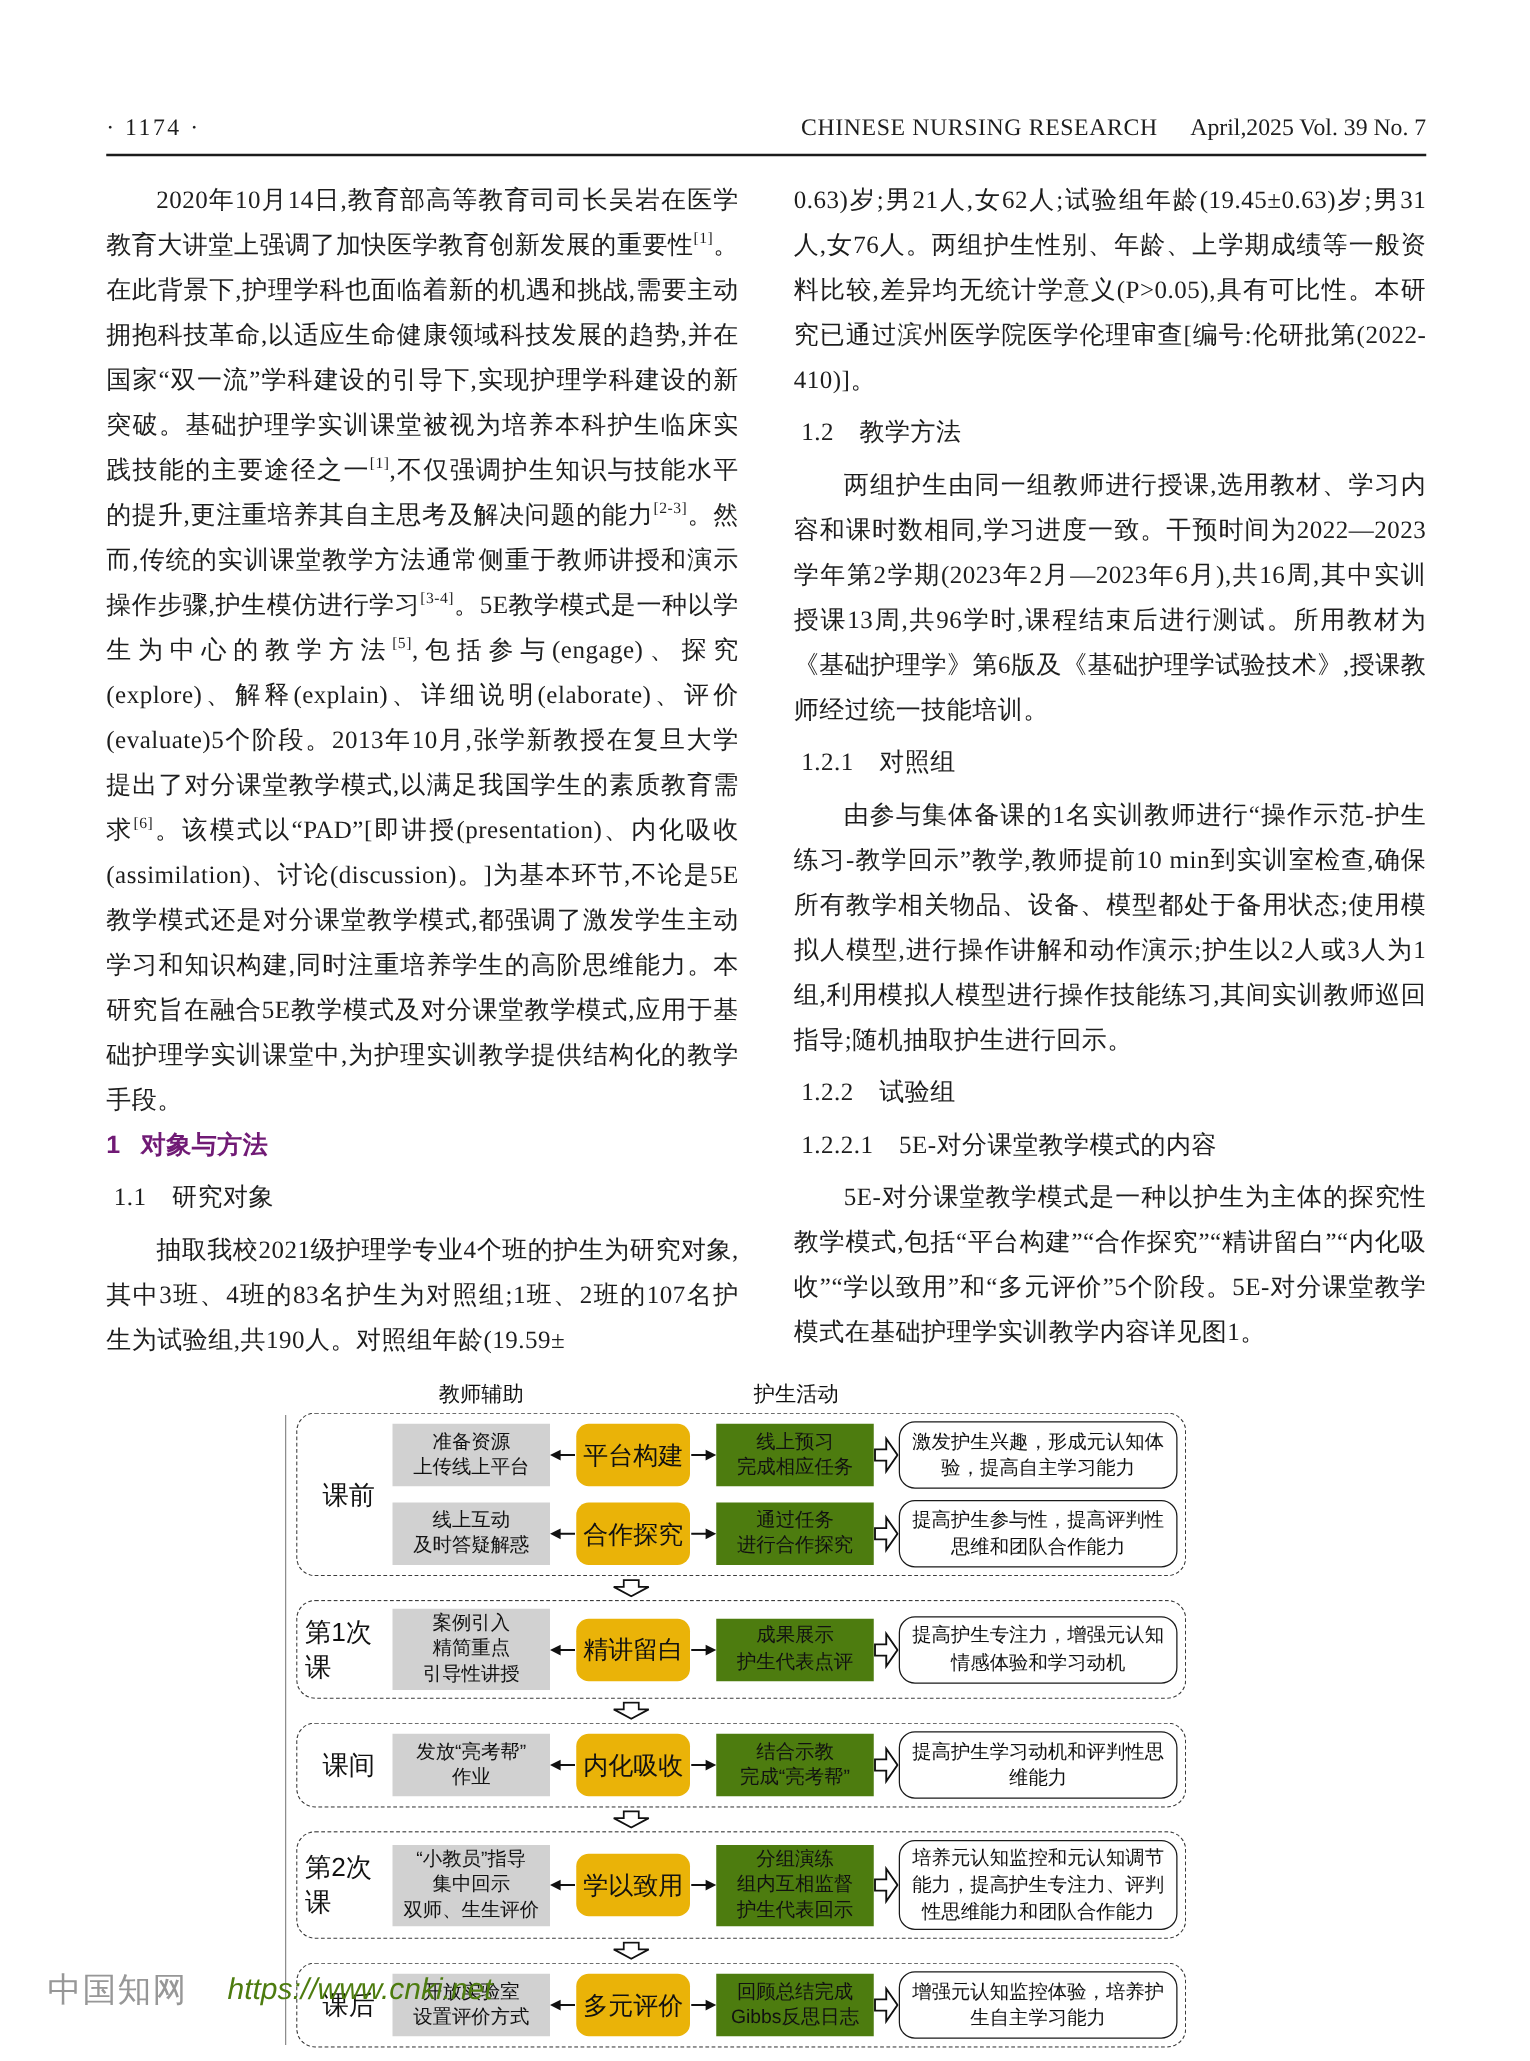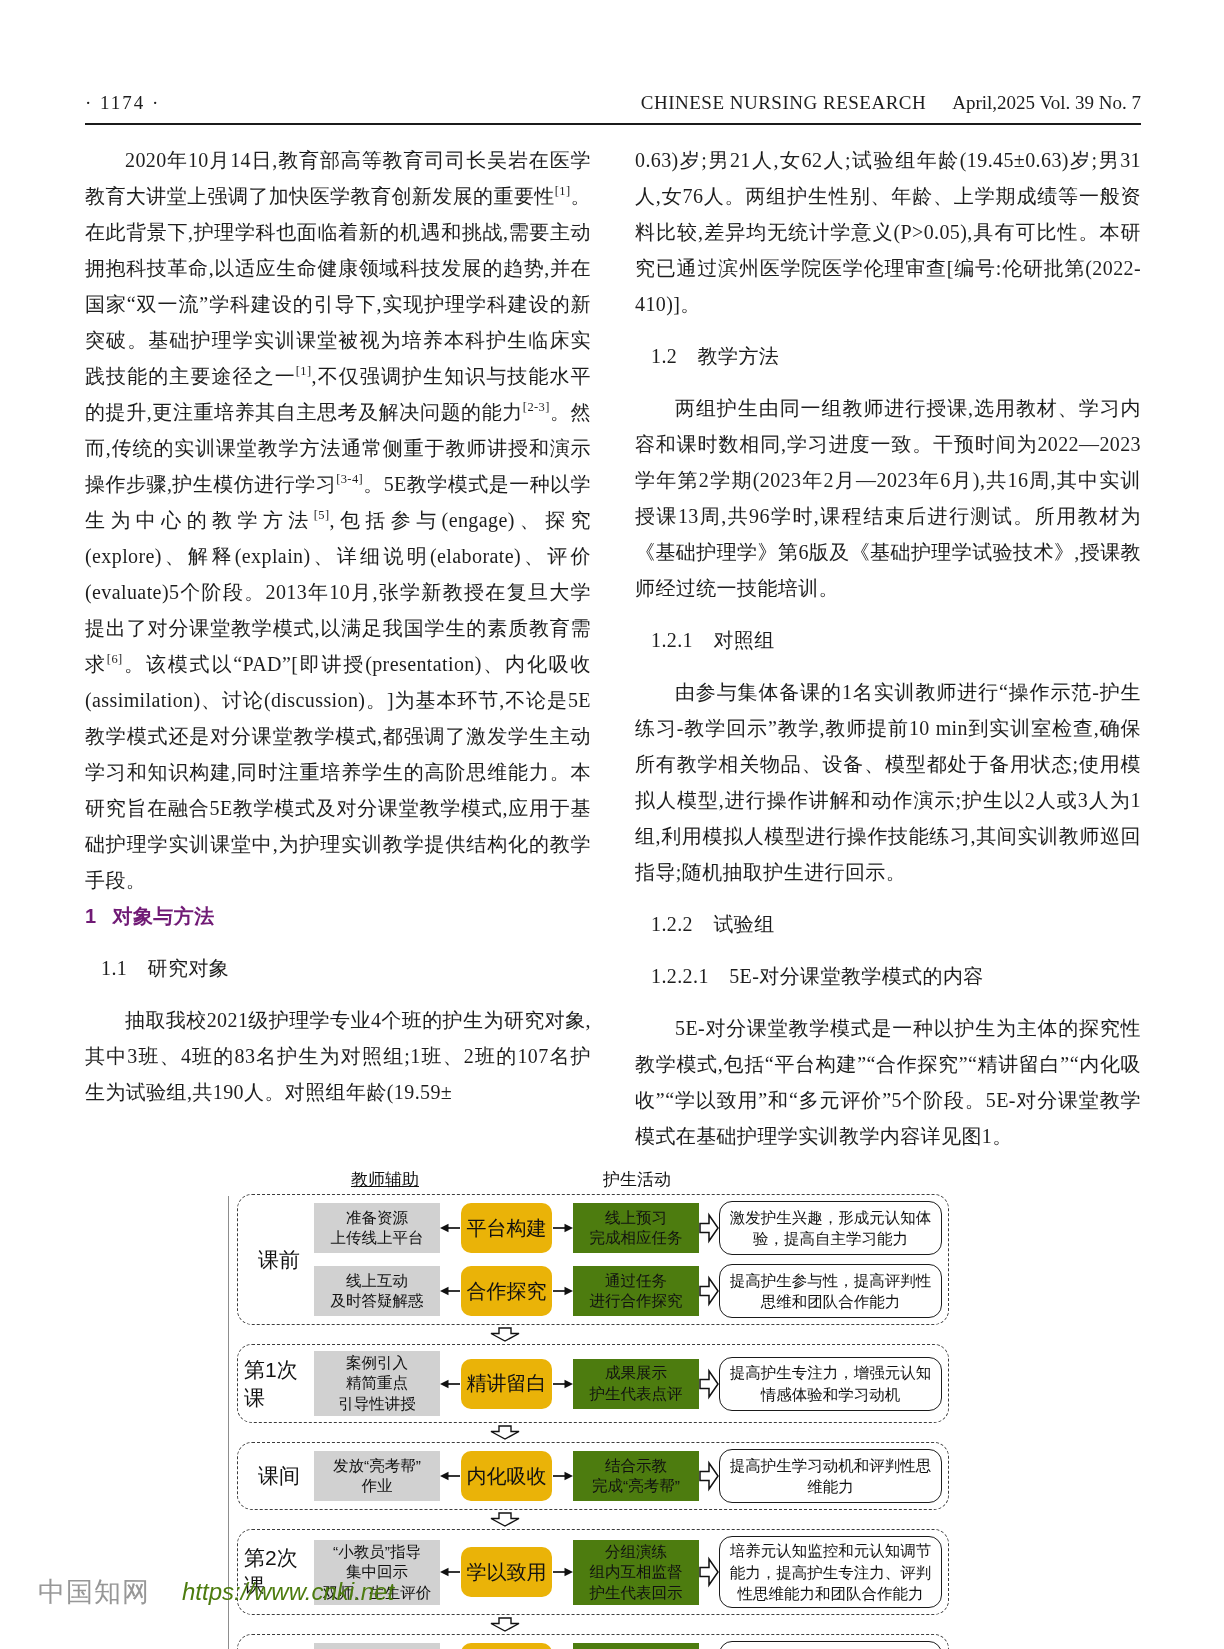--- a/index.html
+++ b/index.html
@@ -12,26 +12,26 @@
   .hdr .jissue{margin-left:26px;}
   .rule{border:none;border-top:2.4px solid #1b1b1b;margin:9px 0 0 0;}
   .columns{display:flex;gap:44px;margin-top:17px;}
   .col{width:506px;font-size:20px;line-height:36px;text-align:justify;letter-spacing:0.4px;}
   .col p{margin:0;}
   .indent{text-indent:2em;}
   sup{font-size:12.5px;line-height:0;}
   .sec-h{margin:0;font-family:"Liberation Sans","DejaVu Sans",sans-serif;
          font-weight:bold;font-size:20px;line-height:36px;color:#701a75;}
   .sec-h .num{margin-right:16px;}
-  .sub-h{margin:16px;font-size:20px;font-weight:normal;line-height:36px;}
+  .sub-h{margin:6px;font-size:20px;font-weight:normal;line-height:36px;}
   
   .fig{margin:14px 0 0 152px;width:712px;font-family:"Liberation Sans","DejaVu Sans",sans-serif;color:#111;}
   .fig-colheads{position:relative;height:26px;font-size:17px;}
   .fig-colheads span{position:absolute;top:0;}
-  .fig-colheads .t{left:114px;text-decoration:underline;}
+  .fig-colheads .t{left:114px;}
   .fig-colheads .s{left:366px;}
   .fgroups{position:relative;}
   .fgroups::before{content:"";position:absolute;left:-9px;top:2px;bottom:2px;width:1.3px;background:#8d8d8d;}
   .fgroup{display:flex;align-items:stretch;border:1.6px dashed #3c3c3c;border-radius:15px;padding:6px;}
   .stage{flex:0 0 70px;display:flex;align-items:center;justify-content:center;font-size:21px;}
   .rows{flex:1;display:flex;flex-direction:column;gap:9px;}
   .frow{display:flex;align-items:center;}
   .tbox,.sbox{flex:0 0 124px;min-height:46px;display:flex;flex-direction:column;justify-content:center;
               text-align:center;font-size:15.5px;line-height:1.32;padding:2px 1px;}
   .tbox{background:#d1d1d1;}

